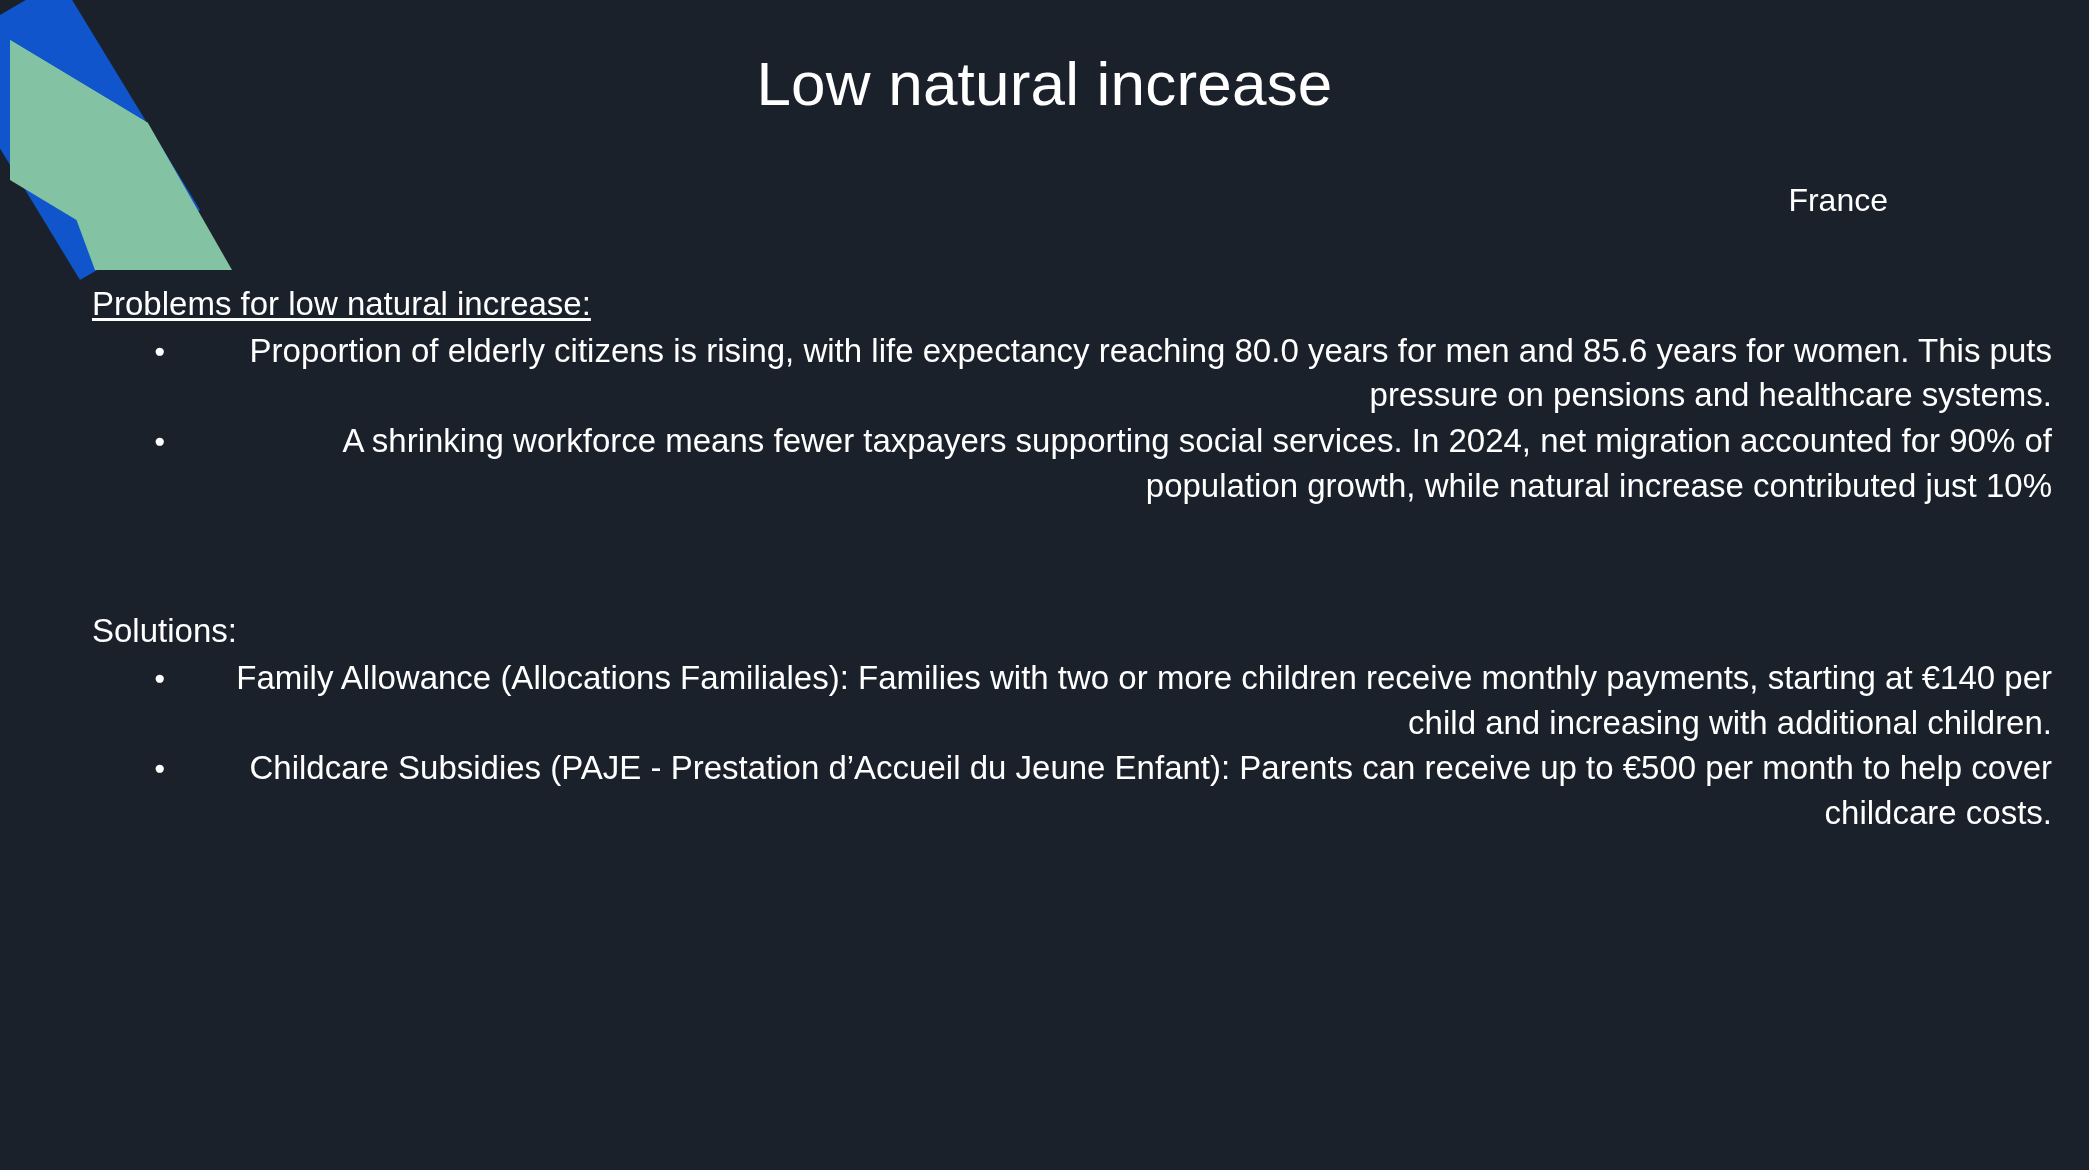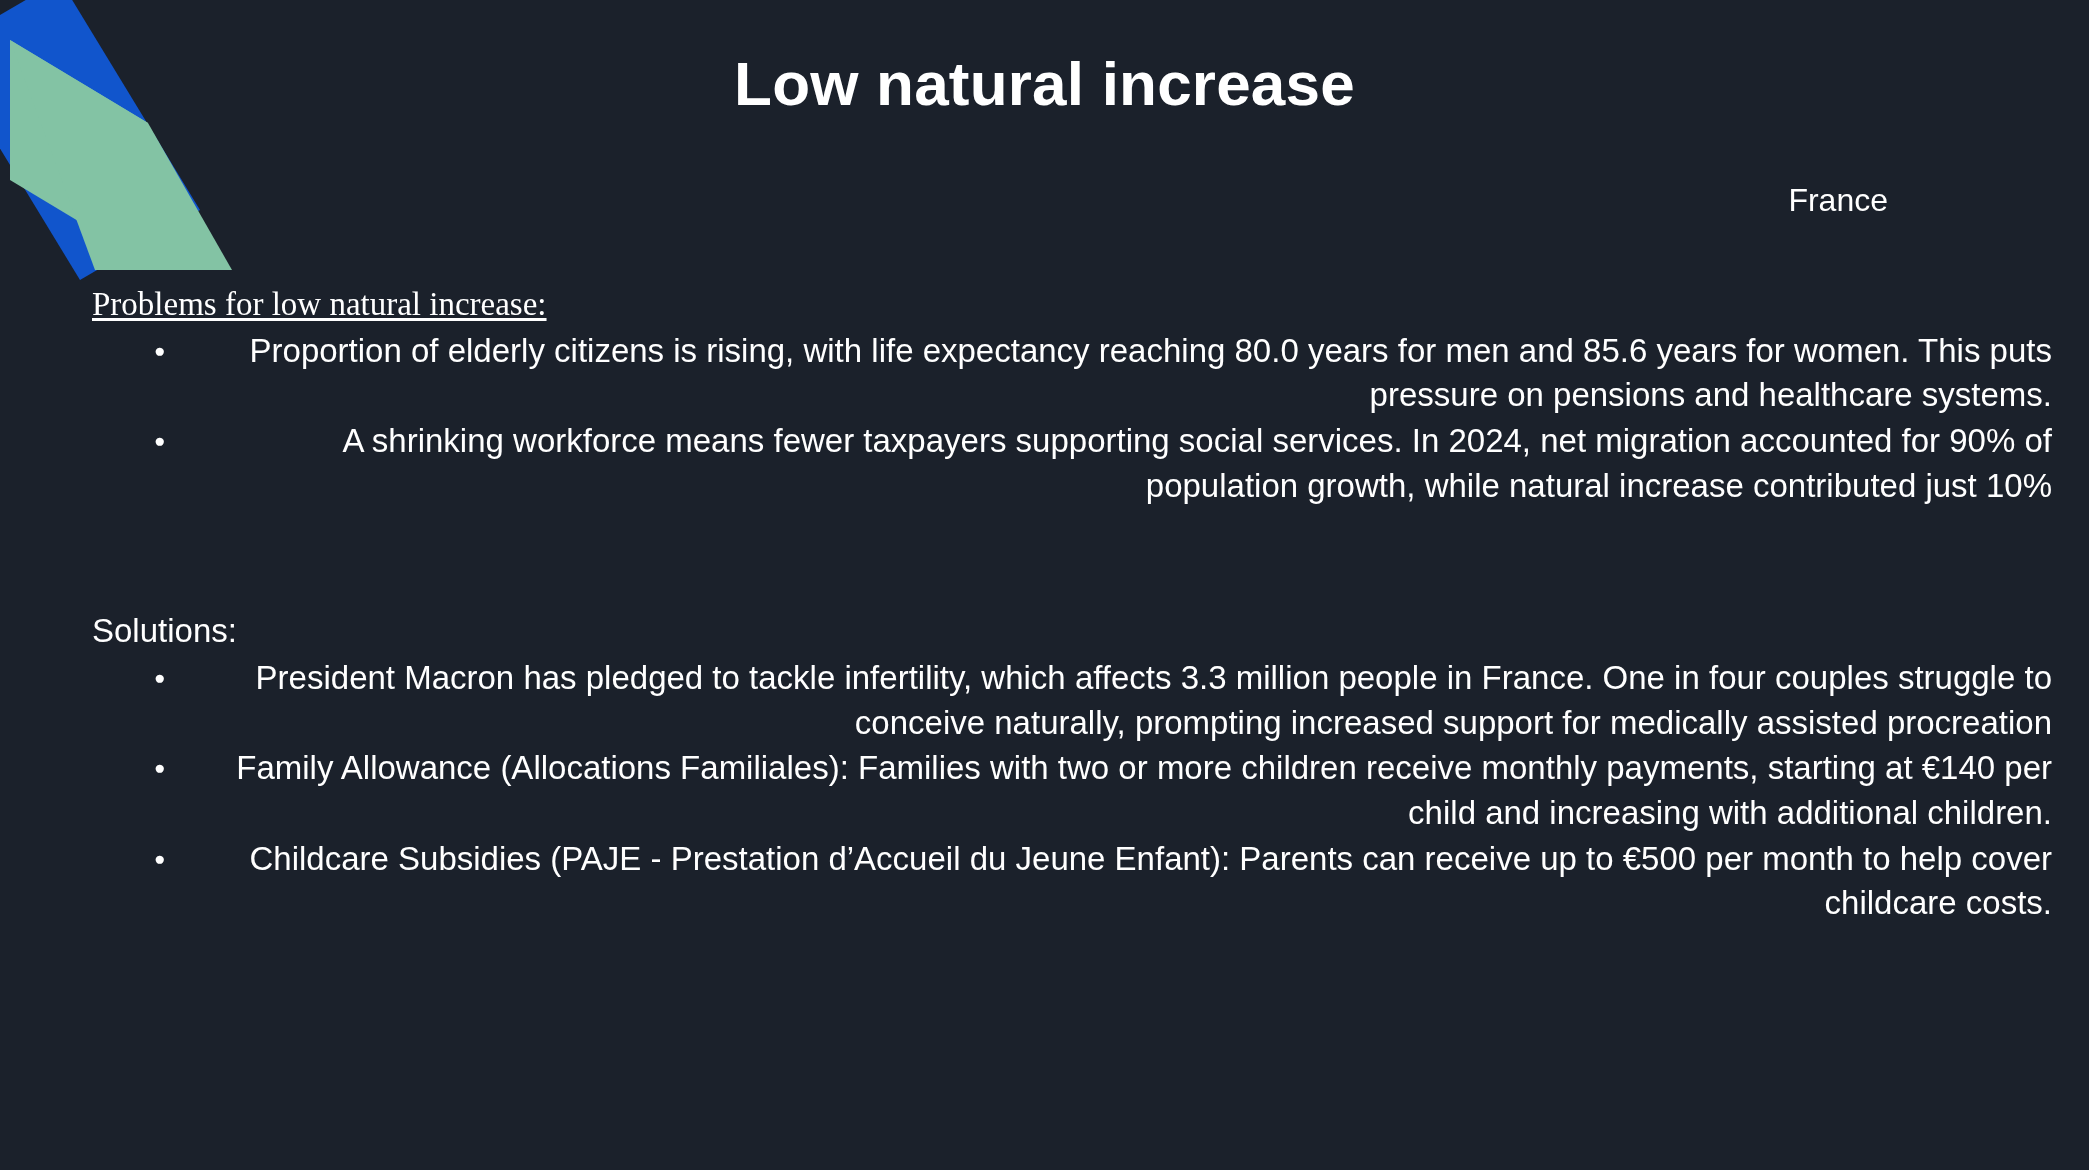--- a/index.html
+++ b/index.html
@@ -33,21 +33,21 @@
     pointer-events: none;
   }
 
   .title {
     position: absolute;
     top: 48px;
     left: 0;
     width: 2089px;
     text-align: center;
     font-size: 62px;
-    font-weight: 700;
+    font-weight: 400;
     line-height: 1.15;
     letter-spacing: 0.2px;
     color: #ffffff;
   }
 
   .subtitle {
     position: absolute;
     top: 182px;
     left: 0;
     width: 1888px;
@@ -66,21 +66,20 @@
 
   .section-heading {
     font-size: 33px;
     line-height: 1.35;
     margin: 0 0 2px 0;
     color: #ffffff;
   }
   .section-heading.underlined {
     text-decoration: underline;
     text-underline-offset: 3px;
-    font-family: Liberation Serif, serif;
   }
 
   ul.bullets {
     list-style: none;
     margin: 0;
     padding: 0 0 0 42px;
   }
   ul.bullets li {
     position: relative;
     font-size: 33px;
@@ -130,20 +129,19 @@
         <li>Proportion of elderly citizens is rising, with life expectancy reaching 80.0 years for men and 85.6 years for women. This puts pressure on pensions and healthcare systems.</li>
         <li> A shrinking workforce means fewer taxpayers supporting social services. In 2024, net migration accounted for 90% of population growth, while natural increase contributed just 10%</li>
       </ul>
     </div>
 
     <div class="gap"></div>
 
     <div>
       <div class="section-heading">Solutions:</div>
       <ul class="bullets">
-        <li>President Macron has pledged to tackle infertility, which affects 3.3 million people in France. One in four couples struggle to conceive naturally, prompting increased support for medically assisted procreation</li>
         <li>Family Allowance (Allocations Familiales): Families with two or more children receive monthly payments, starting at €140 per child and increasing with additional children.</li>
         <li>Childcare Subsidies (PAJE - Prestation d’Accueil du Jeune Enfant): Parents can receive up to €500 per month to help cover childcare costs.</li>
       </ul>
     </div>
 
   </div>
 </div>
 
 </body></html>

